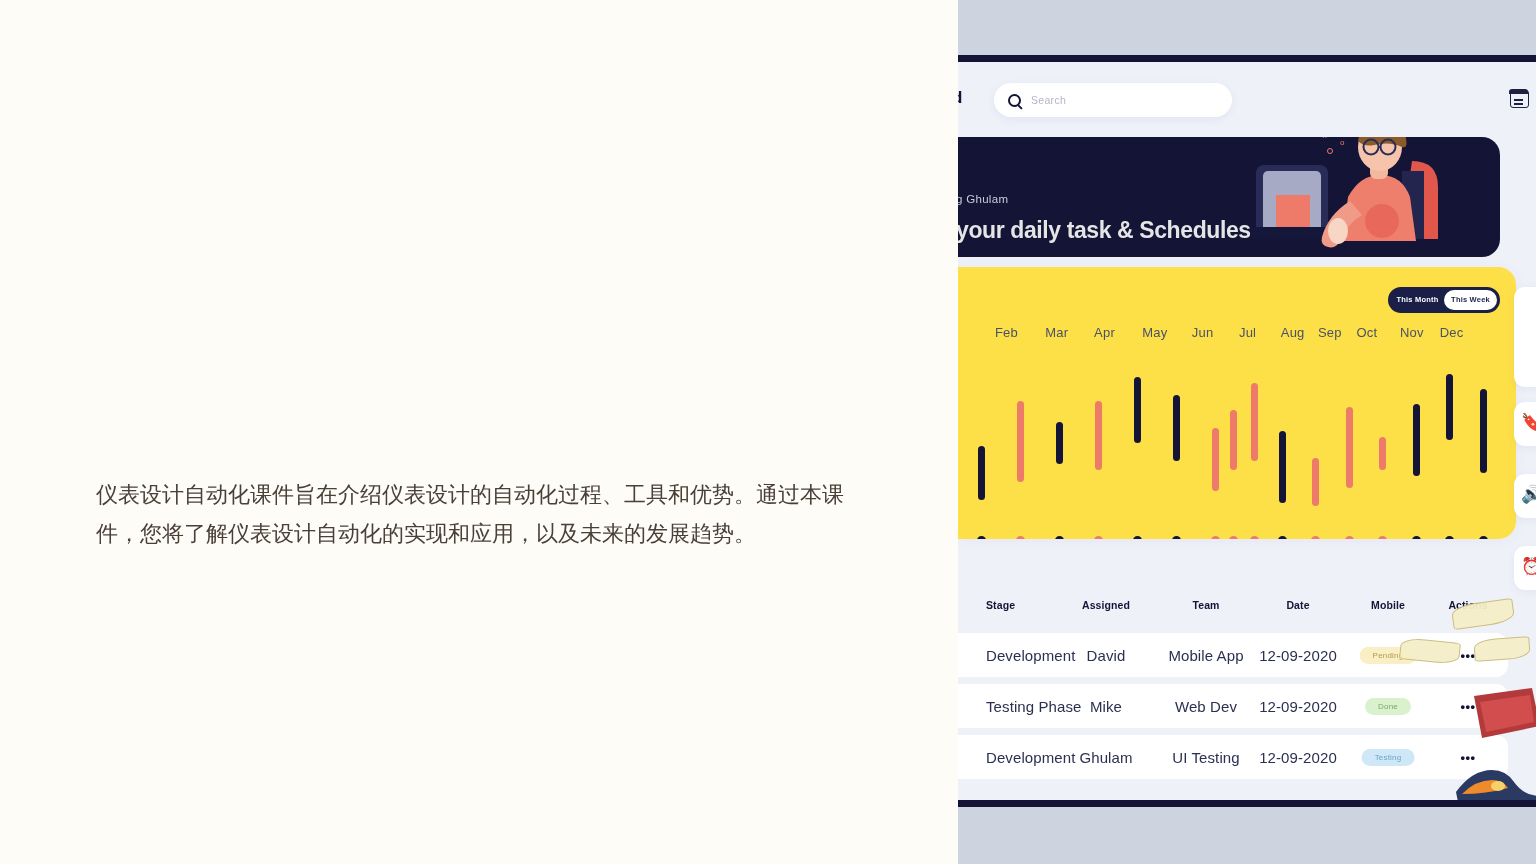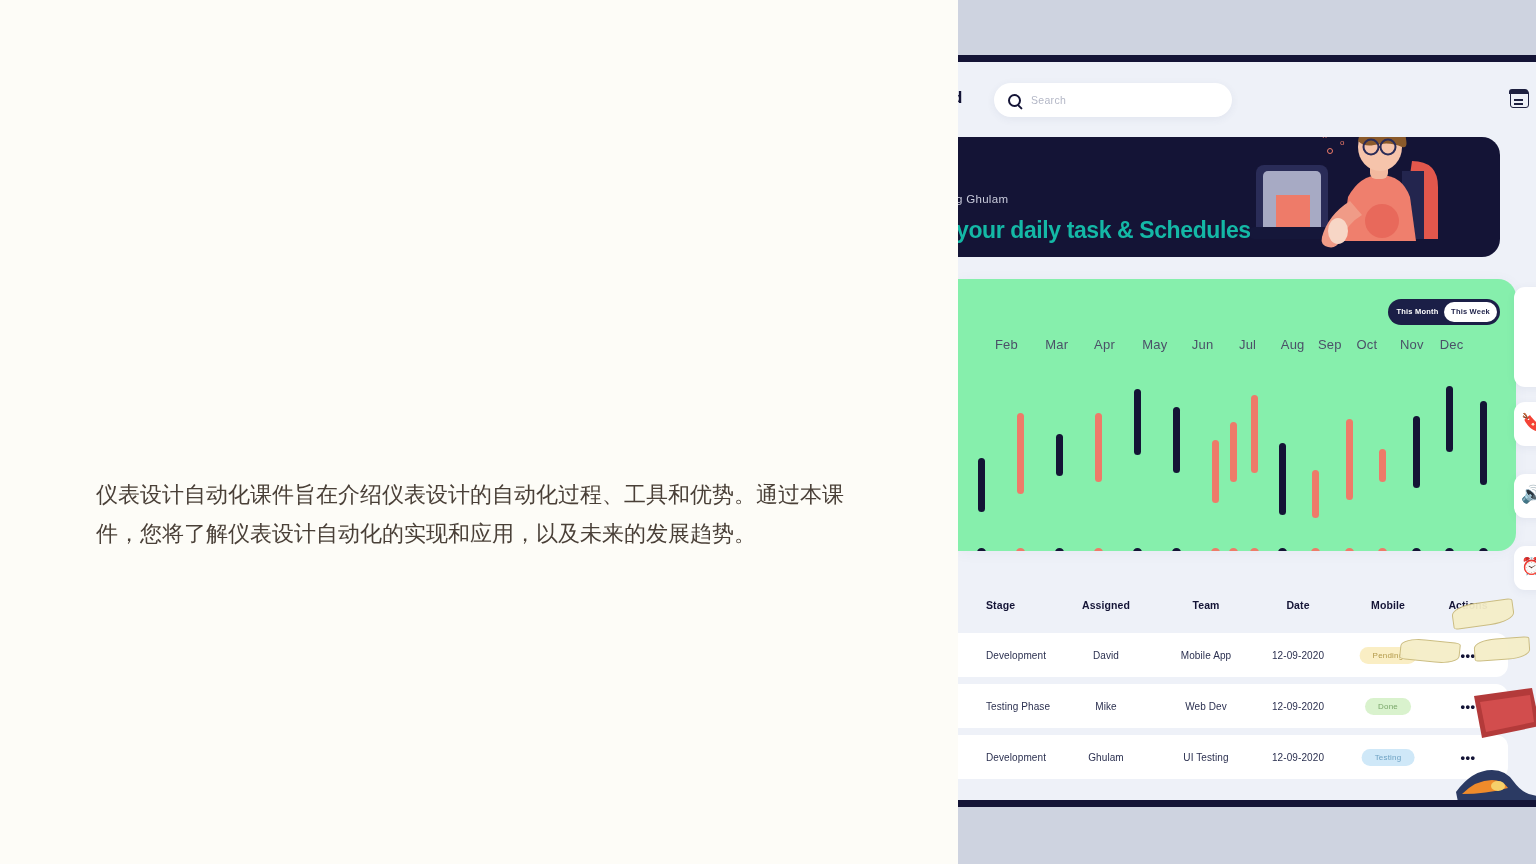--- a/index.html
+++ b/index.html
@@ -112,35 +112,34 @@
     background: #141436;
     border-radius: 0 18px 18px 0;
     overflow: hidden;
   }
   #hero-greet {
     position: absolute; left: 38px; top: 56px;
     font-size: 11.5px; color: #c9cbdc; letter-spacing: 0.3px;
   }
   #hero-head {
     position: absolute; left: 38px; top: 80px;
-    font-size: 23px; font-weight: 700; color: #14b8a6;
+    font-size: 23px; font-weight: 700; color: #e5e5e5;
     letter-spacing: -0.4px;
   }
   
   #illus { position: absolute; right: 0px; top: -28px; width: 270px; height: 160px; }
 
   
   #chart-card {
     position: absolute; left: 0; top: 205px;
     width: 558px; height: 272px;
-    background: #86efac;
+    background: #fde047;
     border-radius: 0 18px 18px 0;
     box-shadow: 0 2px 14px rgba(70,80,130,0.05);
     overflow: hidden;
-    margin-top: 12px;
   }
   #period-toggle {
     position: absolute; right: 16px; top: 20px;
     width: 112px; height: 26px;
     background: #1b1f47; border-radius: 14px;
     display: flex; align-items: center; padding: 3px;
   }
   #period-toggle .seg {
     flex: 1; text-align: center; font-size: 7.5px; font-weight: 700;
     letter-spacing: 0.2px; border-radius: 11px; line-height: 20px;
@@ -174,21 +173,21 @@
   }
   .trow {
     position: absolute; left: 0; width: 550px; height: 44px;
     background: #ffffff;
     border-radius: 0 12px 12px 0;
     display: flex; align-items: center;
   }
   #thead { top: 0; background: #eef1f8; height: 36px; }
   #thead .cell { font-size: 10.5px; font-weight: 700; color: #141436; }
   .trow .cell {
-    position: absolute; font-size: 10px; color: #2b3050;
+    position: absolute; font-size: 15px; color: #2b3050;
     letter-spacing: 0.1px; transform: translateX(-50%); text-align: center;
   }
   .trow .cell.c0 { transform: none; }
   .badge {
     position: absolute; transform: translateX(-50%);
     padding: 4px 13px; border-radius: 9px;
     font-size: 8px; letter-spacing: 0.2px;
   }
   .dots3 {
     position: absolute; transform: translateX(-50%);

